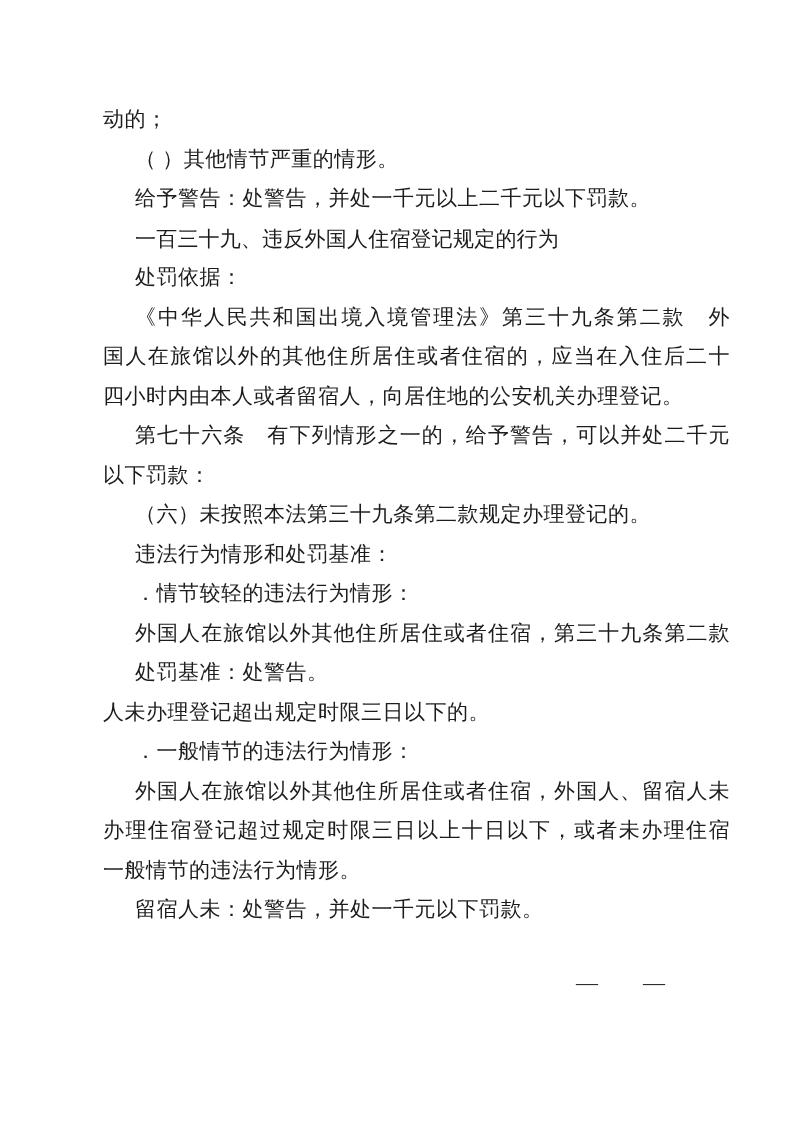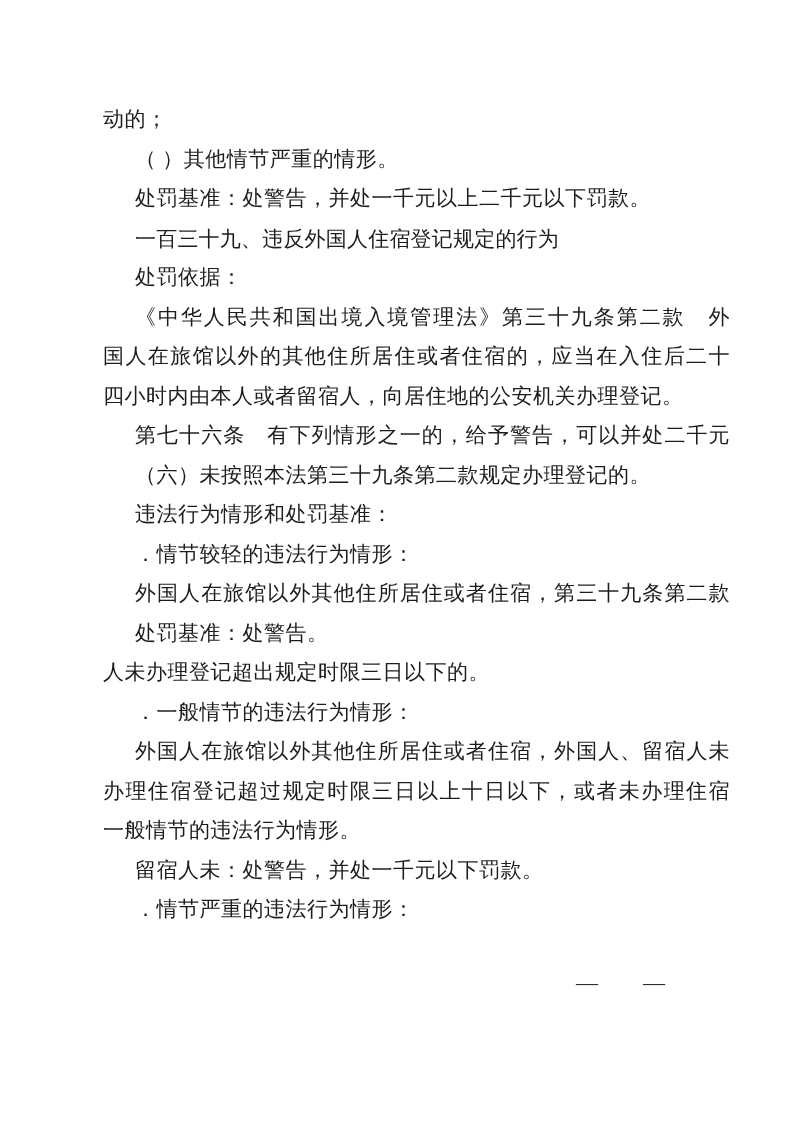--- a/index.html
+++ b/index.html
@@ -56,35 +56,35 @@
   .footer-dash.left  { left: 576px; top: 972px; }
   .footer-dash.right { left: 643px; top: 972px; }
 </style>
 </head>
 <body>
 
 <div class="page">
   <div class="text-block">
       <div class="line">动的；</div>
       <div class="line indent">（ ）其他情节严重的情形。</div>
-      <div class="line indent">处罚基准：处警告，并处一千元以上二千元以下罚款。</div>
+      <div class="line indent">给予警告：处警告，并处一千元以上二千元以下罚款。</div>
       <div class="line indent bold">一百三十九、违反外国人住宿登记规定的行为</div>
       <div class="line indent">处罚依据：</div>
       <div class="line indent fill">《中华人民共和国出境入境管理法》第三十九条第二款　外</div>
       <div class="line fill">国人在旅馆以外的其他住所居住或者住宿的，应当在入住后二十</div>
       <div class="line">四小时内由本人或者留宿人，向居住地的公安机关办理登记。</div>
       <div class="line indent fill">第七十六条　有下列情形之一的，给予警告，可以并处二千元</div>
+      <div class="line">以下罚款：</div>
       <div class="line indent">（六）未按照本法第三十九条第二款规定办理登记的。</div>
       <div class="line indent">违法行为情形和处罚基准：</div>
       <div class="line indent">．情节较轻的违法行为情形：</div>
       <div class="line indent fill">外国人在旅馆以外其他住所居住或者住宿，第三十九条第二款</div>
       <div class="line indent">处罚基准：处警告。</div>
       <div class="line">人未办理登记超出规定时限三日以下的。</div>
       <div class="line indent">．一般情节的违法行为情形：</div>
       <div class="line indent fill">外国人在旅馆以外其他住所居住或者住宿，外国人、留宿人未</div>
       <div class="line fill">办理住宿登记超过规定时限三日以上十日以下，或者未办理住宿</div>
       <div class="line">一般情节的违法行为情形。</div>
       <div class="line indent">留宿人未：处警告，并处一千元以下罚款。</div>
-      <div class="line indent">．情节严重的违法行为情形：</div>
     </div>
   <span class="footer-dash left">—</span>
   <span class="footer-dash right">—</span>
 </div>
 
 </body></html>

